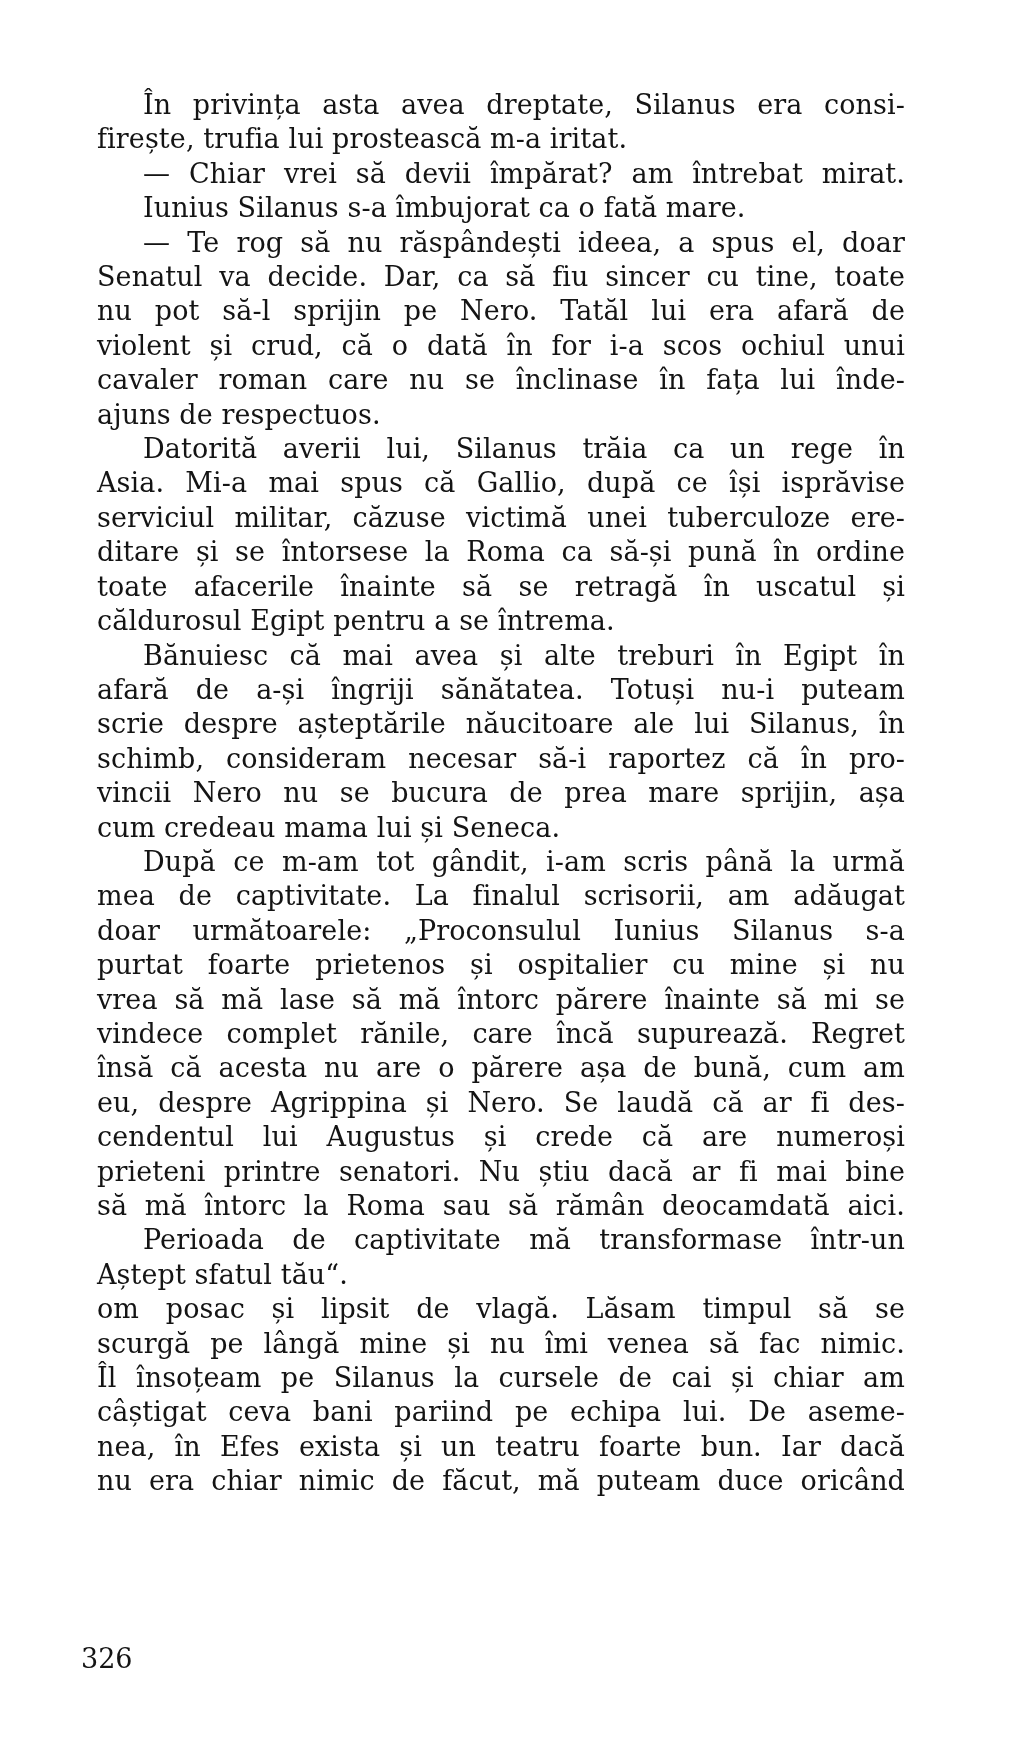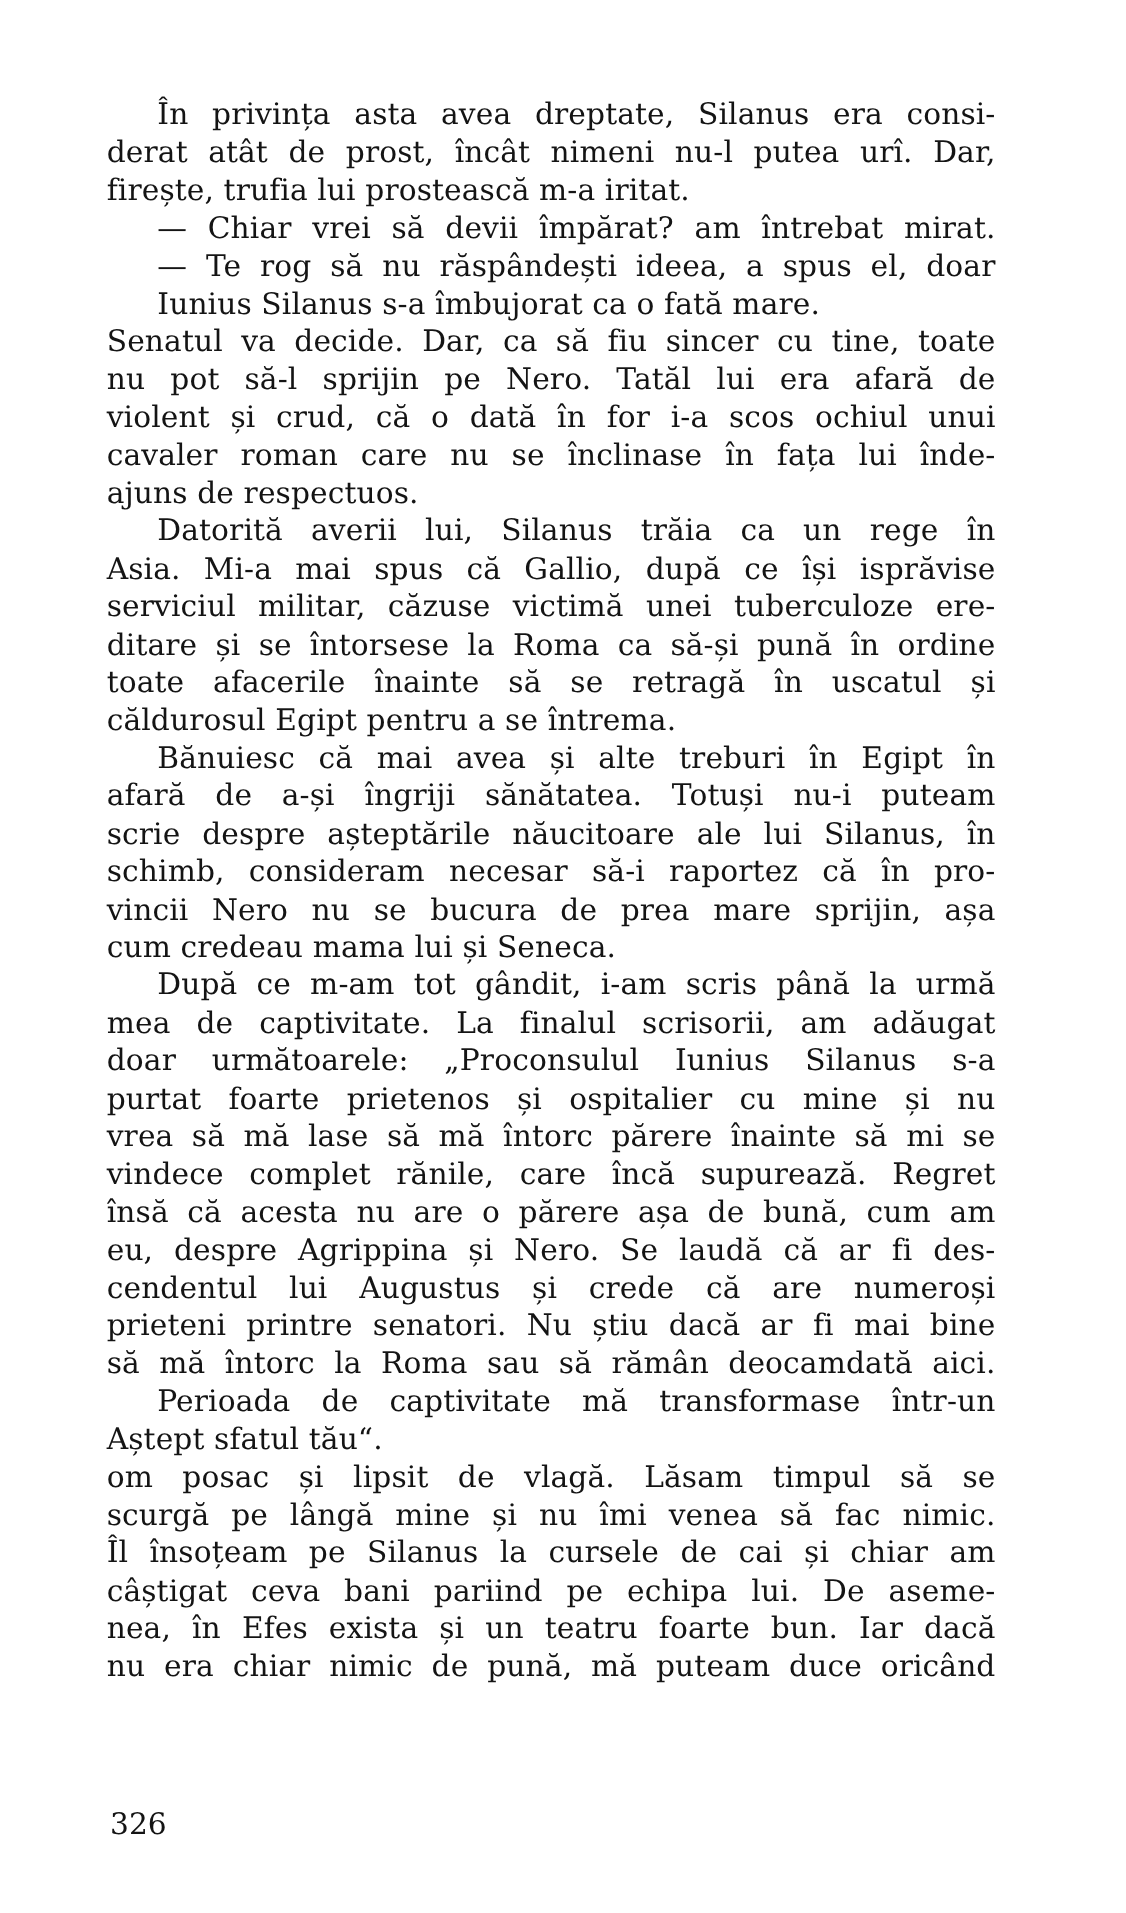--- a/index.html
+++ b/index.html
@@ -31,36 +31,35 @@
     min-height: 34.4px;
   }
   .ln.end {
     text-align-last: left;
   }
   .ln.ind {
     text-indent: 46px;
   }
   .page-num {
     position: absolute;
-    left: 100px;
+    left: 81px;
     top: 1642px;
     font-size: 27px;
     line-height: 34px;
   }
 </style>
 </head>
 <body>
 
 <main class="page-text">
   <div class="ln ind">În privința asta avea dreptate, Silanus era consi-</div>
-  <div class="ln">derat atât de prost, încât nimeni nu-l putea urî. Dar,</div>
   <div class="ln end">firește, trufia lui prostească m-a iritat.</div>
   <div class="ln ind">— Chiar vrei să devii împărat? am întrebat mirat.</div>
+  <div class="ln ind end">Iunius Silanus s-a îmbujorat ca o fată mare.</div>
   <div class="ln ind">— Te rog să nu răspândești ideea, a spus el, doar</div>
-  <div class="ln ind end">Iunius Silanus s-a îmbujorat ca o fată mare.</div>
   <div class="ln">Senatul va decide. Dar, ca să fiu sincer cu tine, toate</div>
   <div class="ln">nu pot să-l sprijin pe Nero. Tatăl lui era afară de</div>
   <div class="ln">violent și crud, că o dată în for i-a scos ochiul unui</div>
   <div class="ln">cavaler roman care nu se înclinase în fața lui înde-</div>
   <div class="ln end">ajuns de respectuos.</div>
   <div class="ln ind">Datorită averii lui, Silanus trăia ca un rege în</div>
   <div class="ln">Asia. Mi-a mai spus că Gallio, după ce își isprăvise</div>
   <div class="ln">serviciul militar, căzuse victimă unei tuberculoze ere-</div>
   <div class="ln">ditare și se întorsese la Roma ca să-și pună în ordine</div>
   <div class="ln">toate afacerile înainte să se retragă în uscatul și</div>
@@ -82,16 +81,16 @@
   <div class="ln">cendentul lui Augustus și crede că are numeroși</div>
   <div class="ln">prieteni printre senatori. Nu știu dacă ar fi mai bine</div>
   <div class="ln">să mă întorc la Roma sau să rămân deocamdată aici.</div>
   <div class="ln ind">Perioada de captivitate mă transformase într-un</div>
   <div class="ln end">Aștept sfatul tău“.</div>
   <div class="ln">om posac și lipsit de vlagă. Lăsam timpul să se</div>
   <div class="ln">scurgă pe lângă mine și nu îmi venea să fac nimic.</div>
   <div class="ln">Îl însoțeam pe Silanus la cursele de cai și chiar am</div>
   <div class="ln">câștigat ceva bani pariind pe echipa lui. De aseme-</div>
   <div class="ln">nea, în Efes exista și un teatru foarte bun. Iar dacă</div>
-  <div class="ln">nu era chiar nimic de pună, mă puteam duce oricând</div>
+  <div class="ln">nu era chiar nimic de făcut, mă puteam duce oricând</div>
 </main>
 
 <div class="page-num">326</div>
 
 </body></html>

